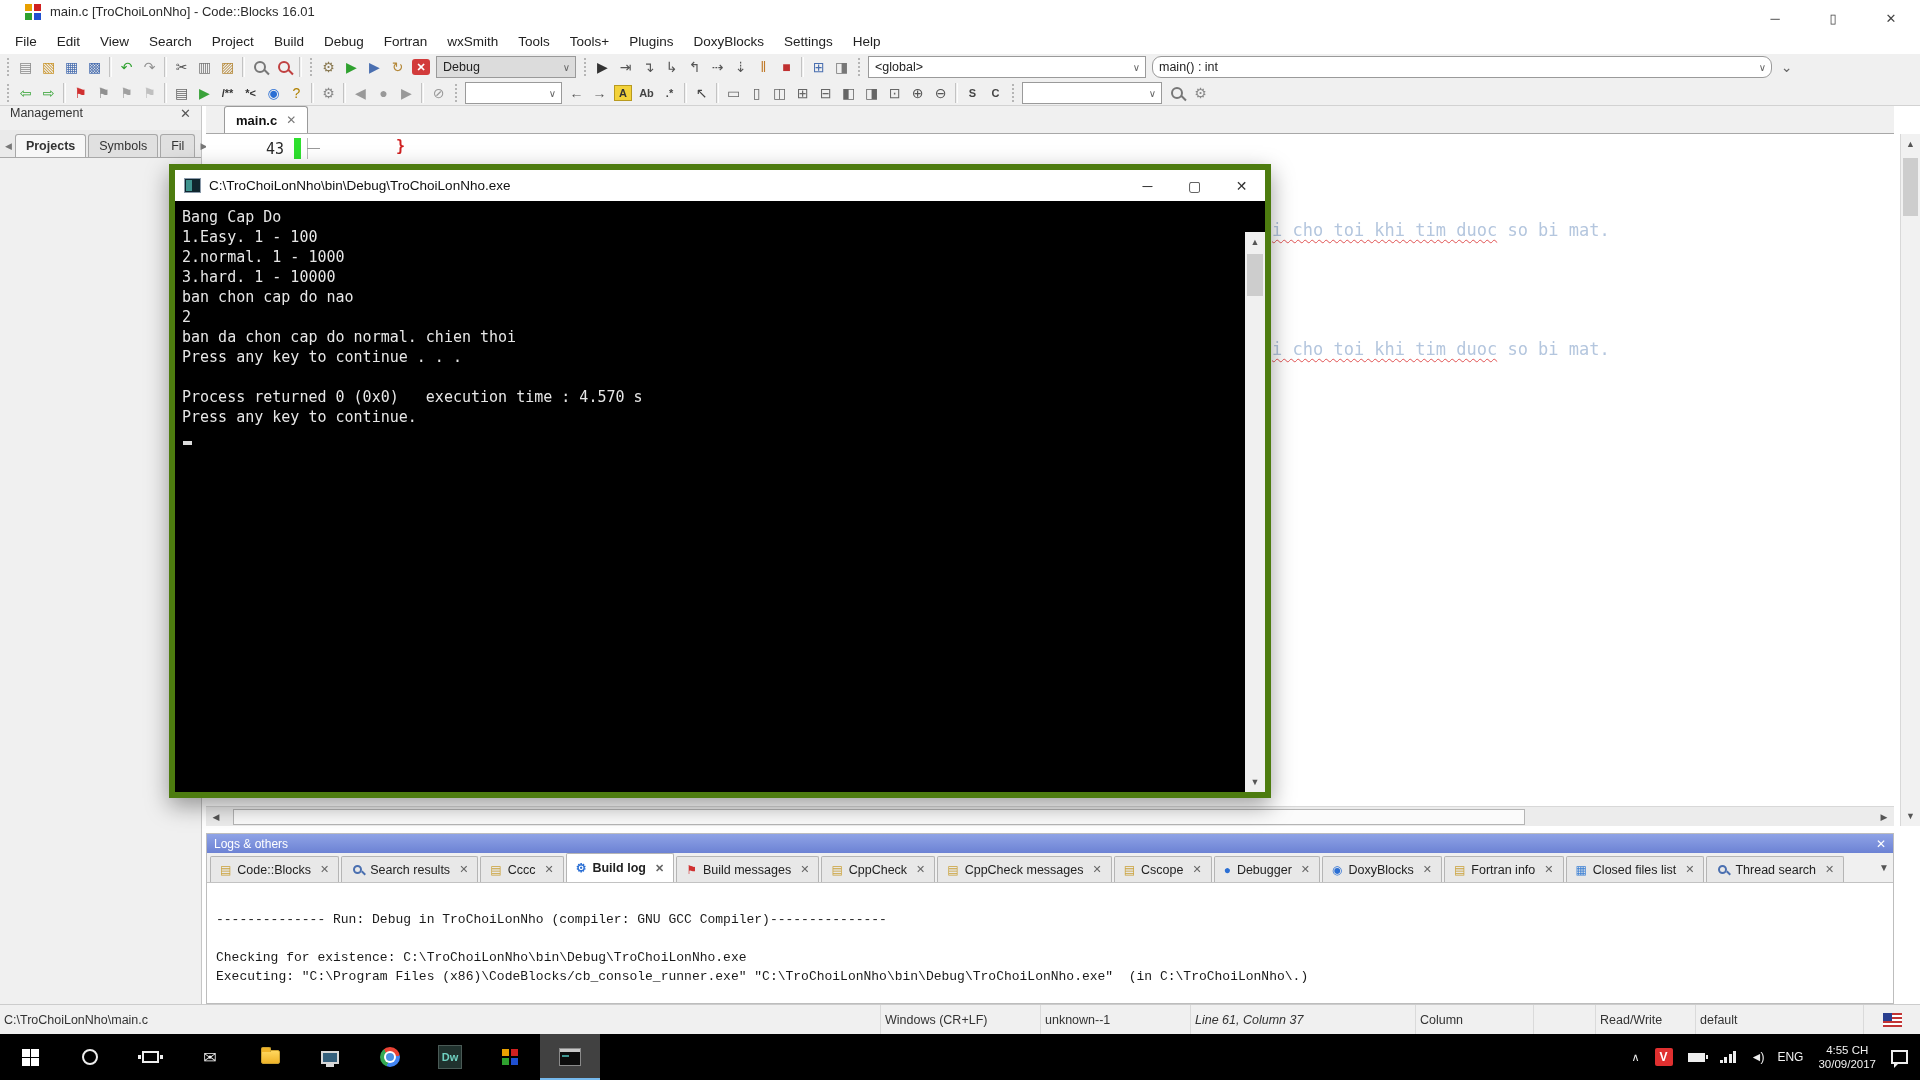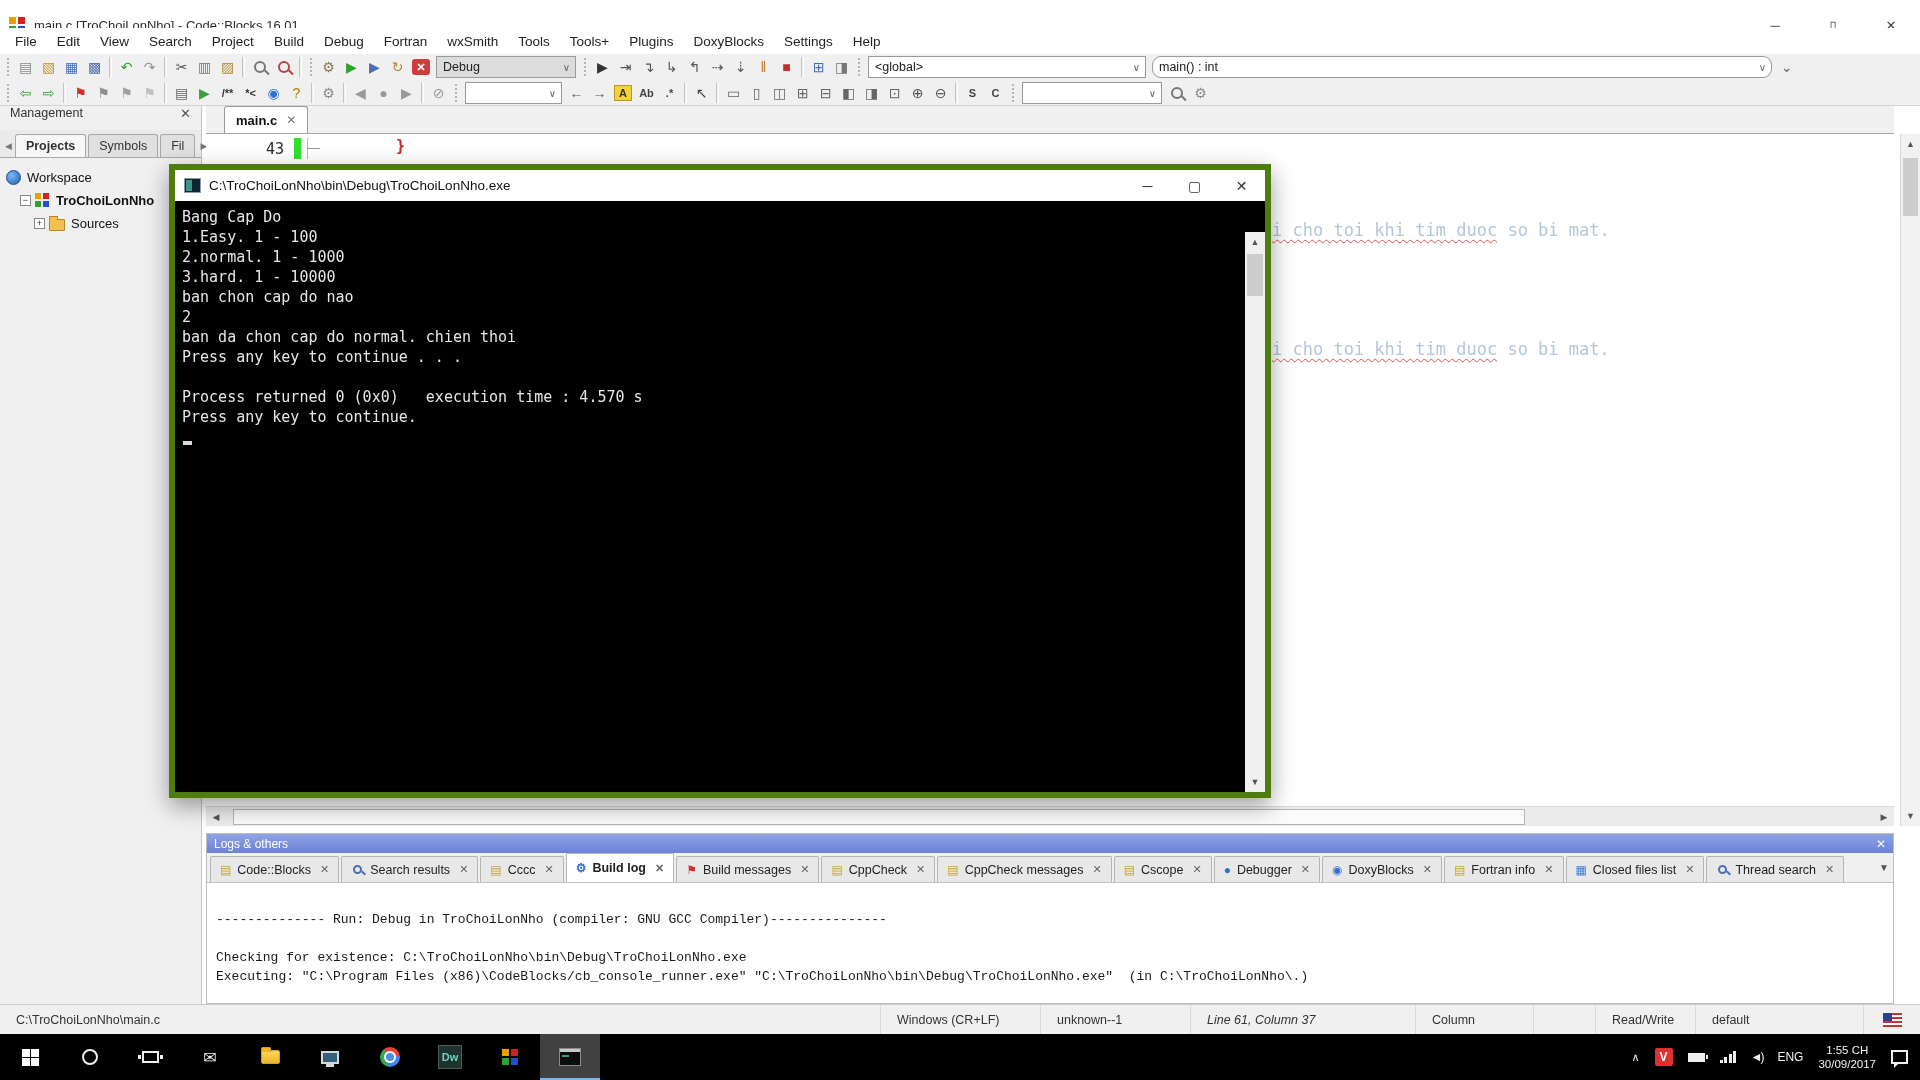--- a/index.html
+++ b/index.html
@@ -1,21 +1,21 @@
 <!DOCTYPE html>
 <html><head>
 <meta charset="utf-8">
 <style>
   *{margin:0;padding:0;box-sizing:border-box}
   html,body{background:#888}
   #screen{position:relative;width:1920px;height:1080px;background:#fff;overflow:hidden;
           font-family:"Liberation Sans",sans-serif;color:#222}
 
   
-  .titlebar{position:absolute;left:0;top:11px;width:100%;height:28px;background:#fff;display:flex;align-items:center;padding-left:9px}
+  .titlebar{position:absolute;left:0;top:4px;width:100%;height:28px;background:#fff;display:flex;padding-left:25px}
   .ic-cb{width:16px;height:16px;display:grid;grid-template-columns:7px 7px;grid-template-rows:7px 7px;gap:2px}
   .ic-cb i:nth-child(1){background:#e8a000}.ic-cb i:nth-child(2){background:#d02020}
   .ic-cb i:nth-child(3){background:#2fa12f}.ic-cb i:nth-child(4){background:#2050d0}
   .tb-title{font-size:13px;color:#2b2b2b;margin-left:9px}
   .winctl{position:absolute;right:0;top:0;height:28px;display:flex}
   .winbtn{width:58px;height:100%;display:flex;align-items:center;justify-content:center;font-size:13px;color:#444}
 
   
   .menubar{position:absolute;top:28px;left:0;width:100%;height:26px;background:#fff;display:flex;align-items:center;padding-left:5px}
   .menu-item{padding:0 10px;font-size:13.5px;color:#222}
@@ -97,21 +97,21 @@
   .ltab{height:26px;display:flex;align-items:center;gap:6px;padding:0 9px;font-size:12.5px;color:#222;border:1px solid #b5b5b5;border-bottom:none;background:#e8e8e8;margin-right:2px;border-radius:2px 2px 0 0;white-space:nowrap;flex:none}
   .ltab.active{background:#fff;font-weight:bold;height:29px}
   .ltab .ti{font-size:12px;line-height:1}
   .ltab .x{color:#666;font-size:11px;margin-left:3px}
   .ltab .mag{width:9px;height:9px;margin:0 2px;border-color:#4a6fb0}.ltab .mag::after{background:#4a6fb0;width:5px}
   .ltab-more{margin-left:auto;margin-right:4px;font-size:10px;color:#555;align-self:center}
   .logs-body{position:absolute;left:0;top:50px;right:0;bottom:0;background:#fff;padding:26px 0 0 9px;font-family:"Liberation Mono",monospace;font-size:13px;line-height:19px;color:#1a1a1a;white-space:pre;overflow:hidden}
 
   
   .statusbar{position:absolute;left:0;top:1004px;width:1920px;height:30px;background:#f0f0f0;border-top:1px solid #cccccc;display:flex;align-items:center;font-size:12.5px;color:#333}
-  .sfield{height:100%;display:flex;align-items:center;padding:0 16px;border-right:1px solid #dadada;white-space:nowrap;overflow:hidden}
+  .sfield{height:100%;display:flex;align-items:center;padding:0 4px;border-right:1px solid #dadada;white-space:nowrap;overflow:hidden}
   .ic-flag{width:19px;height:14px;position:relative;background:repeating-linear-gradient(to bottom,#c23434 0 2px,#fff 2px 4px)}
   .ic-flag::before{content:"";position:absolute;left:0;top:0;width:9px;height:8px;background:#2a3f8f}
 
   
   .taskbar{position:absolute;left:0;top:1034px;width:1920px;height:46px;background:#000;display:flex;align-items:stretch;z-index:60}
   .tb-apps{display:flex;height:100%}
   .tb-app{width:60px;display:flex;align-items:center;justify-content:center;position:relative}
   .tb-app.active{background:#414141;box-shadow:inset 0 -2px 0 #76b9ed}
   .ic-start{width:17px;height:17px;background:
      linear-gradient(#fff,#fff) 0 0/8px 8px no-repeat,
@@ -307,41 +307,20 @@
     </div>
     <div class="mgmt-tabs">
       <span class="mscroll">◀</span>
       <span id="mgmt-tabs-list" style="display:flex;align-items:flex-end">
           <span class="mtab active">Projects</span>
           <span class="mtab">Symbols</span>
           <span class="mtab">Fil</span>
         </span>
       <span class="mscroll" style="margin-left:auto">▶</span>
     </div>
-    <div class="tree" id="mgmt-tree">
-        <div class="tree-row" style="padding-left: 0px;">
-          <span class="ti-ws"></span>
-          <span>Workspace</span>
-        </div>
-        <div class="tree-row" style="padding-left: 14px;">
-          <span class="expbox">−</span>
-          <span class="ti-cbp">
-            <i></i>
-            <i></i>
-            <i></i>
-            <i></i>
-          </span>
-          <span style="font-weight: bold;">TroChoiLonNho</span>
-        </div>
-        <div class="tree-row" style="padding-left: 28px;">
-          <span class="expbox">+</span>
-          <span class="ti-folder"></span>
-          <span>Sources</span>
-        </div>
-      </div>
   </div>
 
   <div class="edit-tabbar">
     <div class="etab">
       <span>main.c</span>
       <span class="x">✕</span>
     </div>
   </div>
 
   <div class="edit-body">
@@ -518,20 +497,20 @@
         </div>
       </div>
     <div class="tray" id="tray">
         <span class="tray-item tray-chevron">∧</span>
         <span class="tray-item ic-unikey">V</span>
         <span class="tray-item ic-batt"></span>
         <span class="tray-item ic-net"></span>
         <span class="tray-item ic-vol">◄)</span>
         <span class="tray-item tray-lang">ENG</span>
         <div class="tray-clock">
-          <div>1:55 CH</div>
+          <div>4:55 CH</div>
           <div>30/09/2017</div>
         </div>
         <span class="tray-item ic-action"></span>
       </div>
   </div>
 
 </div>
 
 </body></html>

